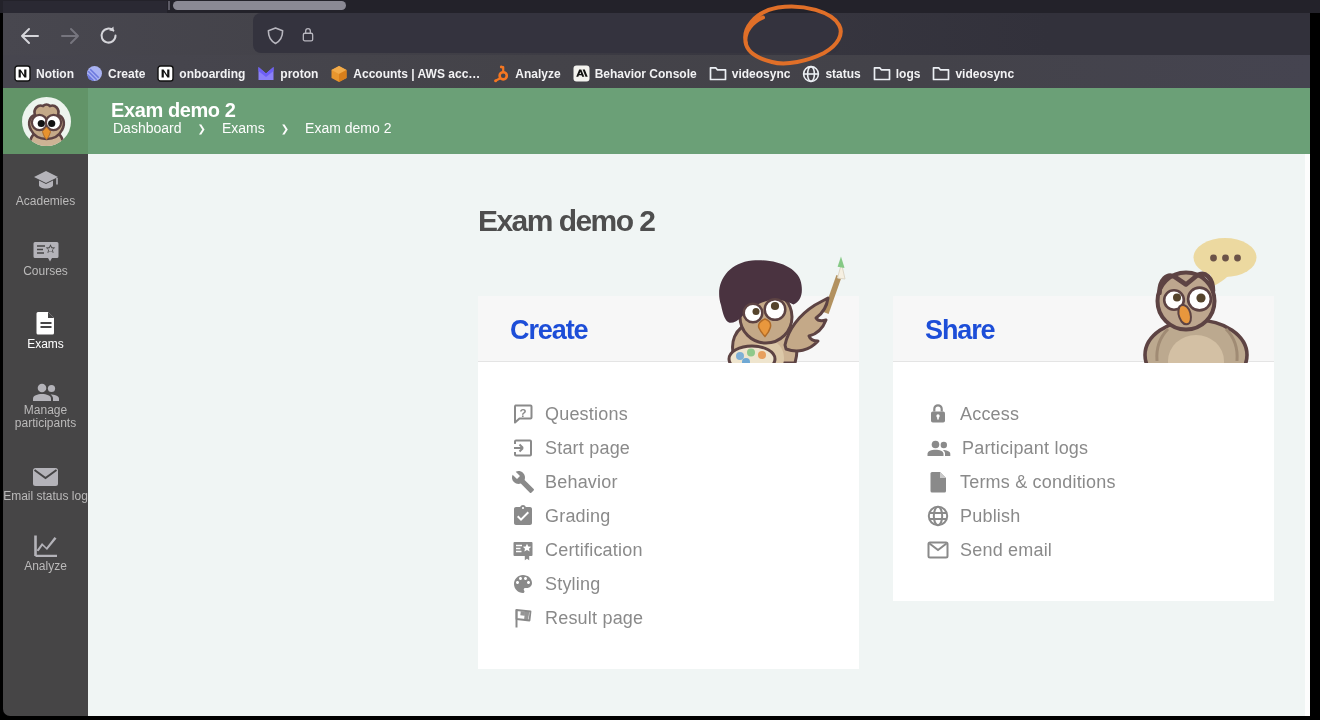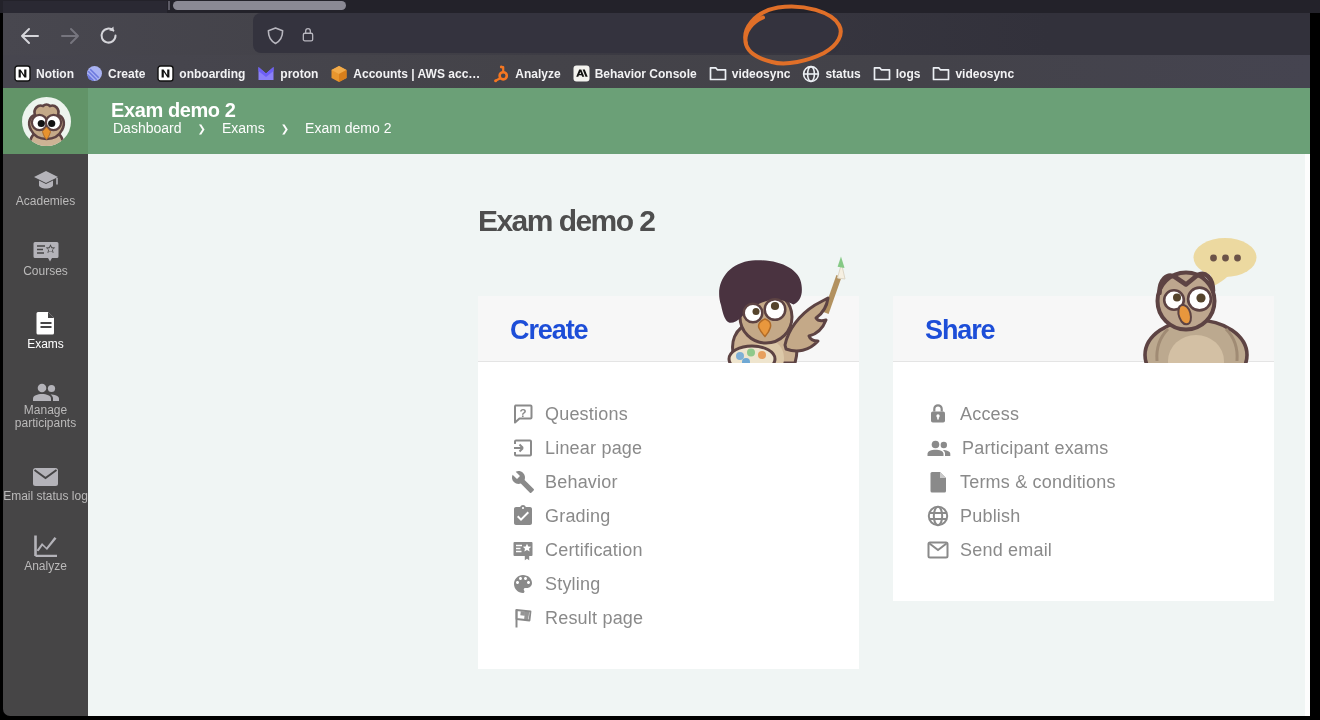--- a/index.html
+++ b/index.html
@@ -256,21 +256,21 @@
             <path d="M4.5 3.5 h15 a1 1 0 0 1 1 1 v11 a1 1 0 0 1 -1 1 H8.5 l-4.5 4 v-16 a1 1 0 0 1 1 -1 Z" fill="none" stroke="#8a8a8a" stroke-width="2" stroke-linejoin="round"></path>
             <text x="12" y="14.5" text-anchor="middle" font-size="11.5" font-weight="bold" fill="#8a8a8a">?</text>
           </svg>
           <span>Questions</span>
         </div>
         <div class="li" style="top:140px">
           <svg width="24" height="24" viewBox="0 0 24 24">
             <path d="M8 4.5 h11 a1 1 0 0 1 1 1 v13 a1 1 0 0 1 -1 1 H8 M8 4.5 h-3 a1 1 0 0 0 -1 1 v2.5 M8 19.5 h-3 a1 1 0 0 1 -1 -1 v-2.5" fill="none" stroke="#8a8a8a" stroke-width="2"></path>
             <path d="M3 12 h9 M12 12 l-3.5 -3.5 M12 12 l-3.5 3.5" stroke="#8a8a8a" stroke-width="2" fill="none"></path>
           </svg>
-          <span>Linear page</span>
+          <span>Start page</span>
         </div>
         <div class="li" style="top:174px">
           <svg width="24" height="24" viewBox="0 0 24 24">
             <path d="M22.7 19l-9.1-9.1c.9-2.3.4-5-1.5-6.9-2-2-5-2.4-7.4-1.3L9 6 6 9 1.6 4.7C.4 7.1.9 10.1 2.9 12.1c1.9 1.9 4.6 2.4 6.9 1.5l9.1 9.1c.4.4 1 .4 1.4 0l2.3-2.3c.5-.4.5-1.1.1-1.4z" fill="#8a8a8a"></path>
           </svg>
           <span>Behavior</span>
         </div>
         <div class="li" style="top:208px">
           <svg width="24" height="24" viewBox="0 0 24 24">
             <path d="M19 3h-4.18C14.4 1.84 13.3 1 12 1c-1.3 0-2.4.84-2.82 2H5c-1.1 0-2 .9-2 2v14c0 1.1.9 2 2 2h14c1.1 0 2-.9 2-2V5c0-1.1-.9-2-2-2zm-7 0c.55 0 1 .45 1 1s-.45 1-1 1-1-.45-1-1 .45-1 1-1zm-2 14l-4-4 1.41-1.41L10 14.17l6.59-6.59L18 9l-8 8z" fill="#8a8a8a"></path>
@@ -316,21 +316,21 @@
           </svg>
           <span>Access</span>
         </div>
         <div class="li" style="top:140px">
           <svg width="26" height="24" viewBox="0 0 26 24">
             <circle cx="9.5" cy="8.5" r="3.8" fill="#8a8a8a"></circle>
             <circle cx="17.8" cy="9" r="3.2" fill="#8a8a8a"></circle>
             <path d="M1.5 20 v-2.2 c0 -2.7 4 -4.1 8 -4.1 s8 1.4 8 4.1 V20 Z" fill="#8a8a8a"></path>
             <path d="M19 20 v-2.4 c0 -1.5 -.9 -2.7 -2.2 -3.5 3.3 .1 7.5 1.1 7.5 3.6 V20 Z" fill="#8a8a8a"></path>
           </svg>
-          <span>Participant exams</span>
+          <span>Participant logs</span>
         </div>
         <div class="li" style="top:174px">
           <svg width="24" height="24" viewBox="0 0 24 24">
             <path d="M6 2 h8 l6 6 v13 a1.5 1.5 0 0 1 -1.5 1.5 h-12.5 A1.5 1.5 0 0 1 4.5 21 V3.5 A1.5 1.5 0 0 1 6 2 Z" fill="#8a8a8a"></path>
             <path d="M14 2 v6 h6 Z" fill="#c9c9c9"></path>
           </svg>
           <span>Terms &amp; conditions</span>
         </div>
         <div class="li" style="top:208px">
           <svg width="24" height="24" viewBox="0 0 24 24">

